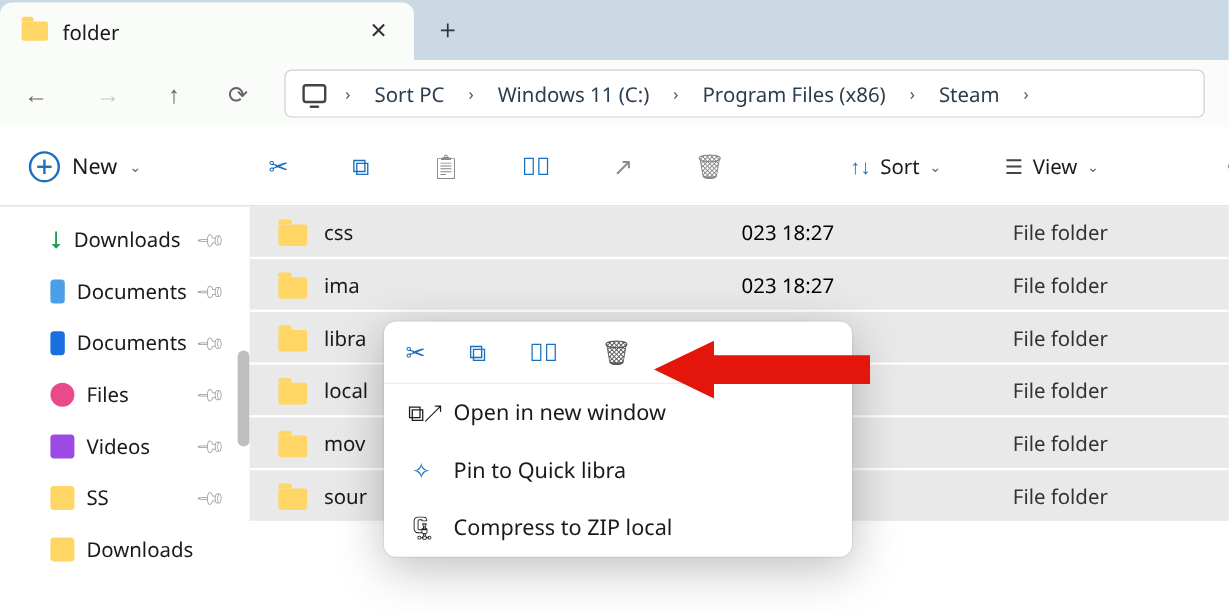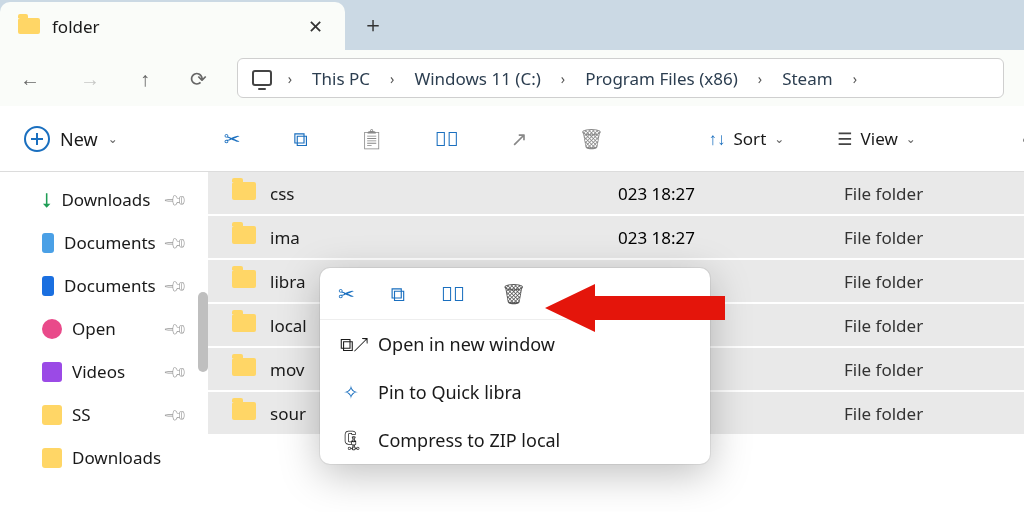--- a/index.html
+++ b/index.html
@@ -52,21 +52,21 @@
   .sq.fold{ background:#ffd666; }
   .dl-arrow{ color:#1f9d55; font-size:20px; }
 
   .files{ flex:1; position:relative; }
   .fhead{ display:flex; height:38px; align-items:center; border-bottom:1px solid #e5e5e5; font-size:15px; color:#2d4a66; }
   .col-name{ padding-left:24px; width:410px; position:relative;}
   .col-name .tri{ position:absolute; right:180px; top:6px; font-size:11px; color:#777;}
   .col-date{ width:226px; }
   .col-type{ flex:1; }
   .frow{ display:flex; align-items:center; height:44px; background:#e9e9e9; border-bottom:2px solid #fff; font-size:17px; }
-  .frow .col-name{ display:flex; align-items:flex-start; gap:14px; }
+  .frow .col-name{ display:flex; align-items:flex-end; gap:14px; }
   .fold-sm{ width:24px; height:18px; background:#ffd666; border-radius:2px; position:relative;}
   .fold-sm::before{content:"";position:absolute;top:-4px;left:0;width:11px;height:4px;background:#ffd666;border-radius:2px 2px 0 0;}
   .date-cell{ width:226px; color:#000000; }
   .type-cell{ flex:1; color:#333; }
 
   
   .ctx{ position:absolute; left:320px; top:268px; width:390px; background:#fff; border-radius:10px; box-shadow:0 10px 40px rgba(0,0,0,.25), 0 0 0 1px rgba(0,0,0,.06); overflow:hidden;}
   .ctx-top{ height:52px; display:flex; align-items:center; gap:36px; padding:0 18px; border-bottom:1px solid #eee;}
   .ctx-top span svg, .ctx-top .ic{ color:#1a6fbf; }
   .ctx-item{ height:48px; display:flex; align-items:center; gap:16px; padding:0 20px; font-size:18px;}
@@ -93,21 +93,21 @@
 <div class="addr">
   <div class="nav-btns">
     <span>←</span>
     <span style="opacity:.35">→</span>
     <span>↑</span>
     <span>⟳</span>
   </div>
   <div class="addrbox">
     <span class="monitor"></span>
     <span class="chev">›</span>
-    <span class="addr-item">This PC</span>
+    <span class="addr-item">Sort PC</span>
     <span class="chev">›</span>
     <span class="addr-item">Windows 11 (C:)</span>
     <span class="chev">›</span>
     <span class="addr-item">Program Files (x86)</span>
     <span class="chev">›</span>
     <span class="addr-item">Steam</span>
     <span class="chev">›</span>
   </div>
 </div>
 
@@ -151,21 +151,21 @@
         <span>Documents</span>
         <span class="pin">📌︎</span>
       </div>
     <div class="sitem">
         <span class="sq pic"></span>
         <span>Documents</span>
         <span class="pin">📌︎</span>
       </div>
     <div class="sitem">
         <span class="sq mus"></span>
-        <span>Open</span>
+        <span>Files</span>
         <span class="pin">📌︎</span>
       </div>
     <div class="sitem">
         <span class="sq vid"></span>
         <span>Videos</span>
         <span class="pin">📌︎</span>
       </div>
     <div class="sitem">
         <span class="sq fold"></span>
         <span>SS</span>

